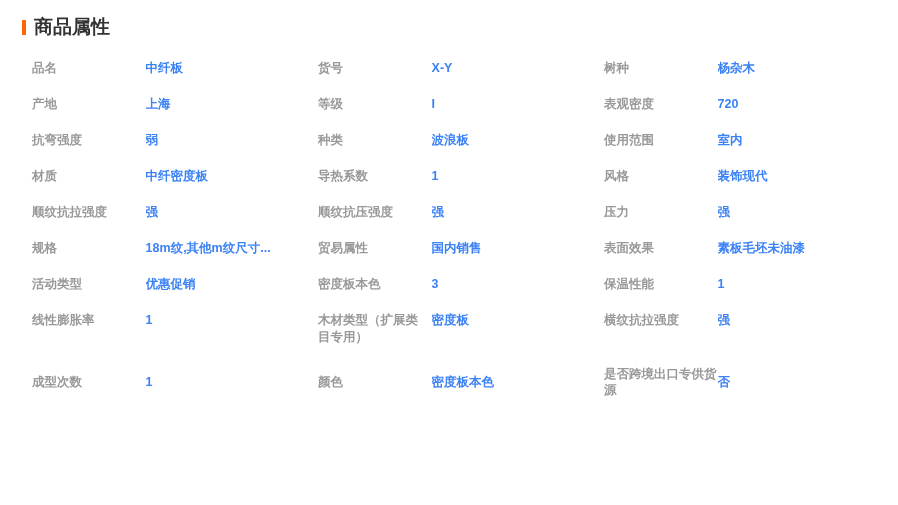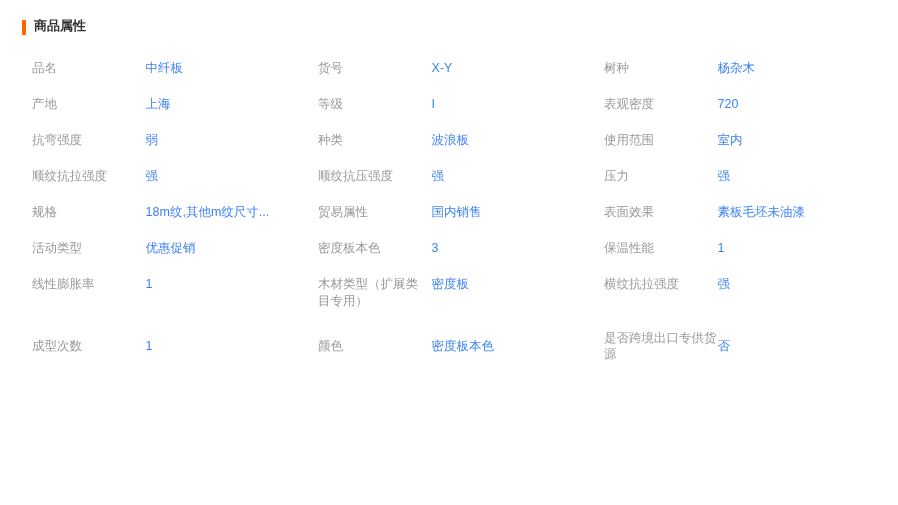--- a/index.html
+++ b/index.html
@@ -17,26 +17,25 @@
   .page {
     position: relative;
     width: 898px;
     height: 505px;
     box-sizing: border-box;
     padding: 18px 20px 0 20px;
   }
   .section-title {
     display: flex;
     align-items: center;
-    font-size: 13px;
+    font-size: 19px;
     font-weight: bold;
     color: #333;
     margin: 0 0 14px 2px;
     line-height: 18px;
-    font-family: Liberation Mono, monospace;
   }
   .title-bar {
     display: inline-block;
     width: 4px;
     height: 15px;
     background: #f60;
     margin-right: 8px;
     flex: none;
   }
   .attr-table {
@@ -45,20 +44,21 @@
     table-layout: fixed;
     font-size: 12.5px;
   }
   .attr-table td {
     padding: 0;
     vertical-align: top;
     border: none;
   }
   .attr-row {
     height: 36px;
+    font-weight: bold;
   }
   .cell {
     height: 36px;
     display: flex;
     align-items: center;
     box-sizing: border-box;
   }
   .cell-label {
     color: #999;
     padding-left: 12px;
@@ -182,20 +182,46 @@
             <div class="cell cell-label">使用范围</div>
           </td>
         <td class="col-value">
             <div class="cell">
               <span class="cell-value">室内</span>
             </div>
           </td>
       </tr>
 
 
+      <tr class="attr-row">
+        <td class="col-label">
+            <div class="cell cell-label">材质</div>
+          </td>
+        <td class="col-value">
+            <div class="cell">
+              <span class="cell-value">中纤密度板</span>
+            </div>
+          </td>
+        <td class="col-label">
+            <div class="cell cell-label">导热系数</div>
+          </td>
+        <td class="col-value">
+            <div class="cell">
+              <span class="cell-value">1</span>
+            </div>
+          </td>
+        <td class="col-label">
+            <div class="cell cell-label">风格</div>
+          </td>
+        <td class="col-value">
+            <div class="cell">
+              <span class="cell-value">装饰现代</span>
+            </div>
+          </td>
+      </tr>
 
 
       <tr class="attr-row">
         <td class="col-label">
             <div class="cell cell-label">顺纹抗拉强度</div>
           </td>
         <td class="col-value">
             <div class="cell">
               <span class="cell-value">强</span>
             </div>

